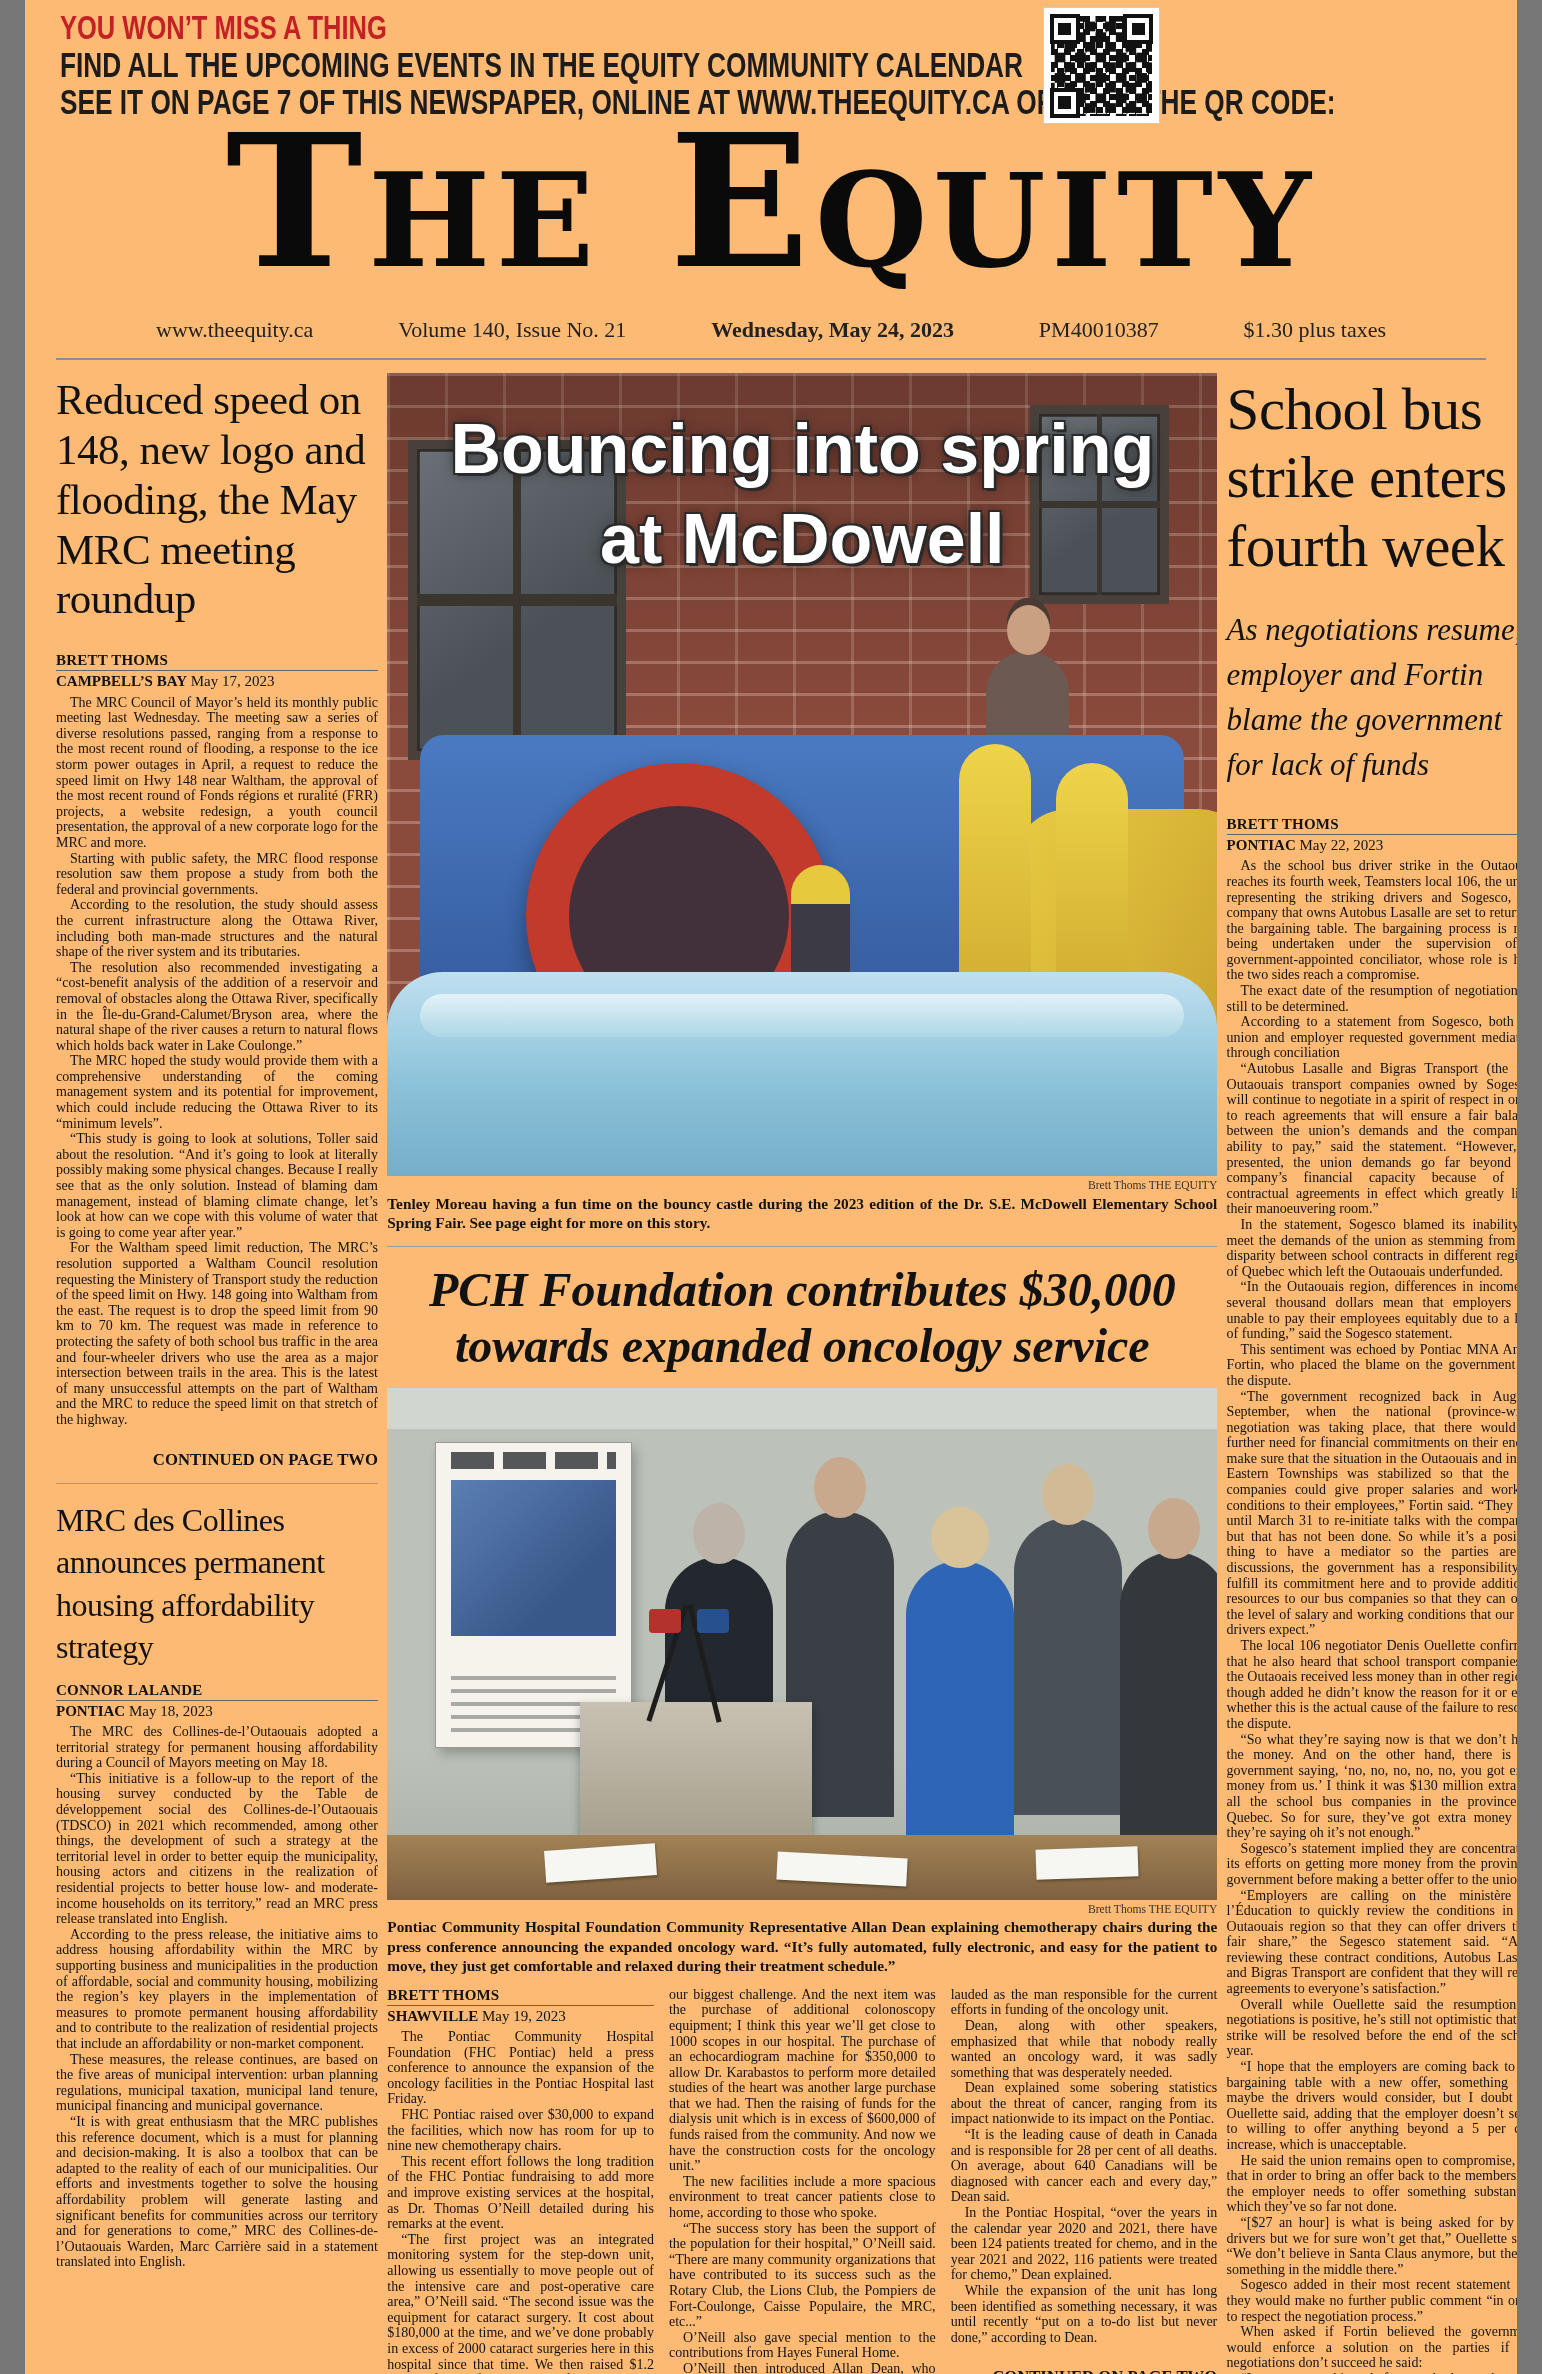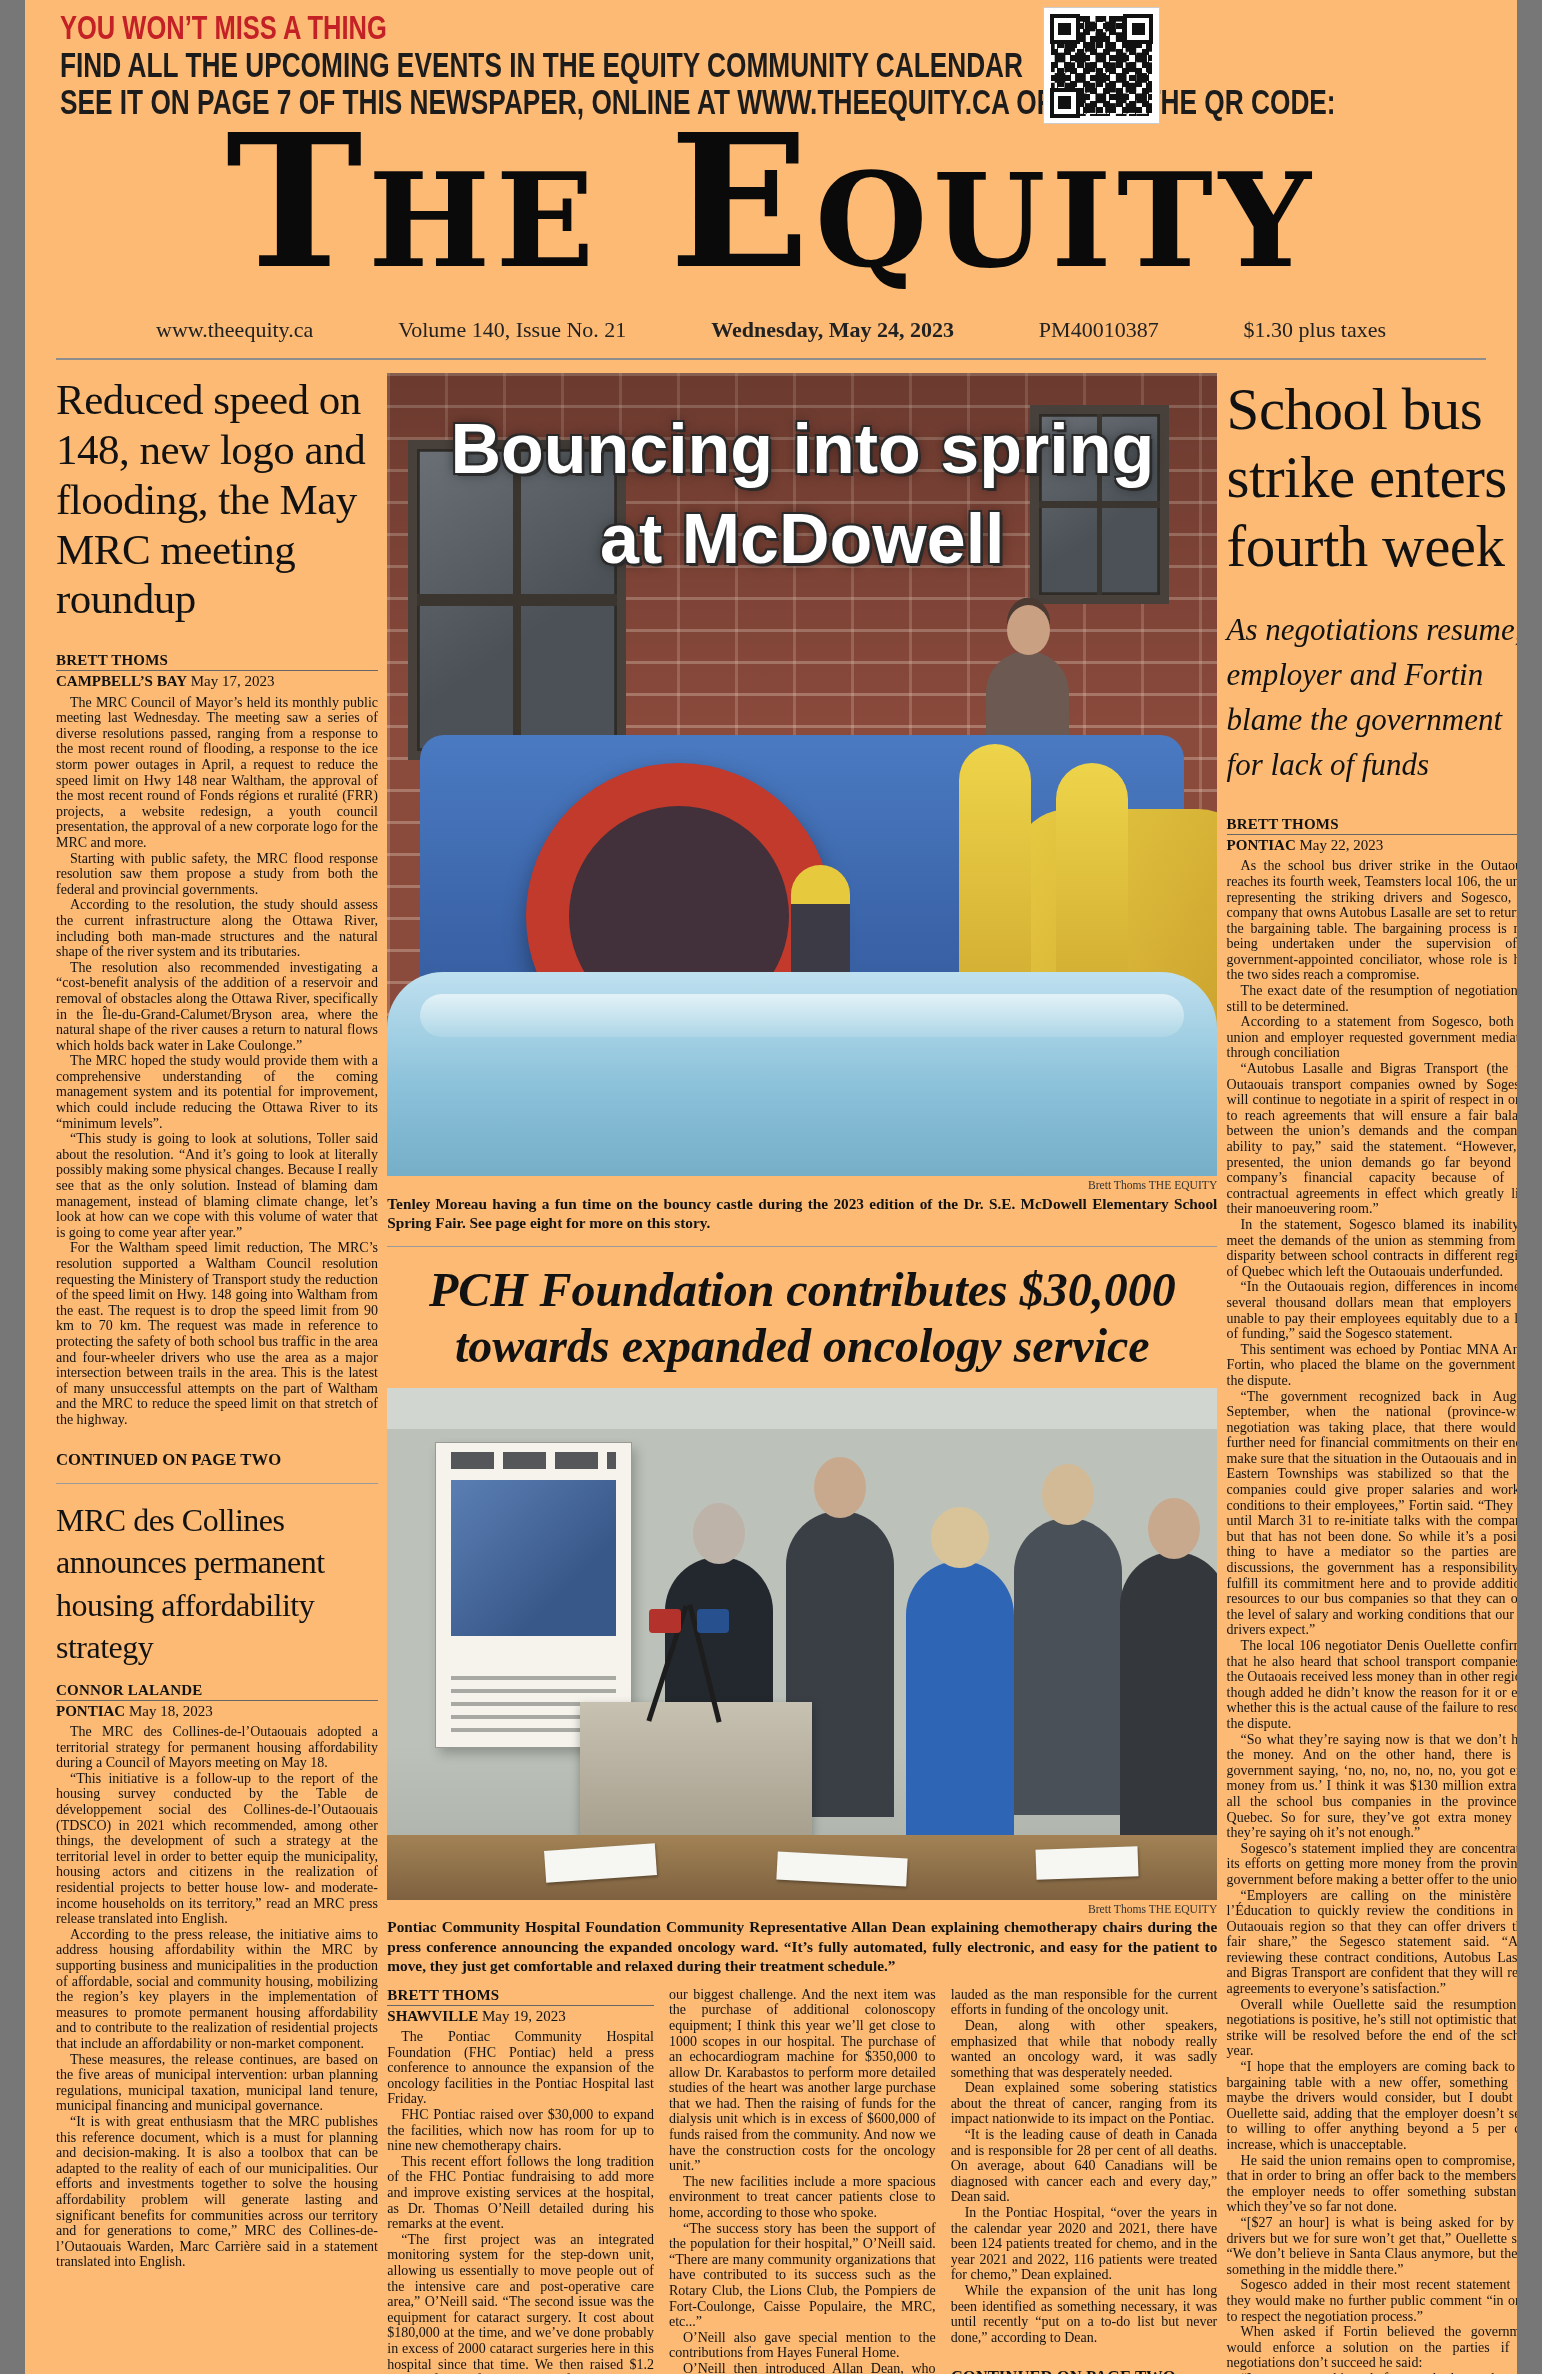--- a/index.html
+++ b/index.html
@@ -35,21 +35,21 @@
   .columns { position:absolute; top:373px; left:31px; width:1481px;
              display:grid; grid-template-columns:322px 830px 311px; column-gap:9.3px; }
 
   
   h1.head-lg { font-size:43px; line-height:1.16; font-weight:normal; letter-spacing:-0.5px; margin:1.9px 0 28px; }
   .byline { font-weight:bold; font-size:15px; letter-spacing:0.2px; border-bottom:1.4px solid #666;
             padding-bottom:0.9px; margin-bottom:1.9px; }
   .dateline { font-size:15px; margin-bottom:4.6px; }
   .dateline b { font-weight:bold; }
   .body p { font-size:14px; line-height:15.6px; text-align:justify; text-indent:14px; margin:0; }
-  .continued { font-weight:bold; font-size:16.7px; text-align:left; margin:22px 0 13px; }
+  .continued { font-weight:bold; font-size:16.7px; text-align:right; margin:22px 0 13px; }
   .section-rule { border-top:1.9px solid #9a9a9a; margin:5.6px 0 15px; }
   .deck { font-style:italic; font-size:31px; line-height:1.45; margin:24px 0 28px; }
 
   .credit { font-size:11.6px; text-align:right; color:#333; margin-top:2.8px; }
   .caption { font-weight:bold; font-size:15.3px; line-height:1.27; text-align:justify; margin-top:1.9px; }
   .pch-head { text-align:center; font-weight:bold; font-style:italic; font-size:48px; line-height:1.18;
               margin:15px 0 13px; }
 
   
   .threecol { display:grid; grid-template-columns:repeat(3, 1fr); column-gap:15px; margin-top:11px; }

